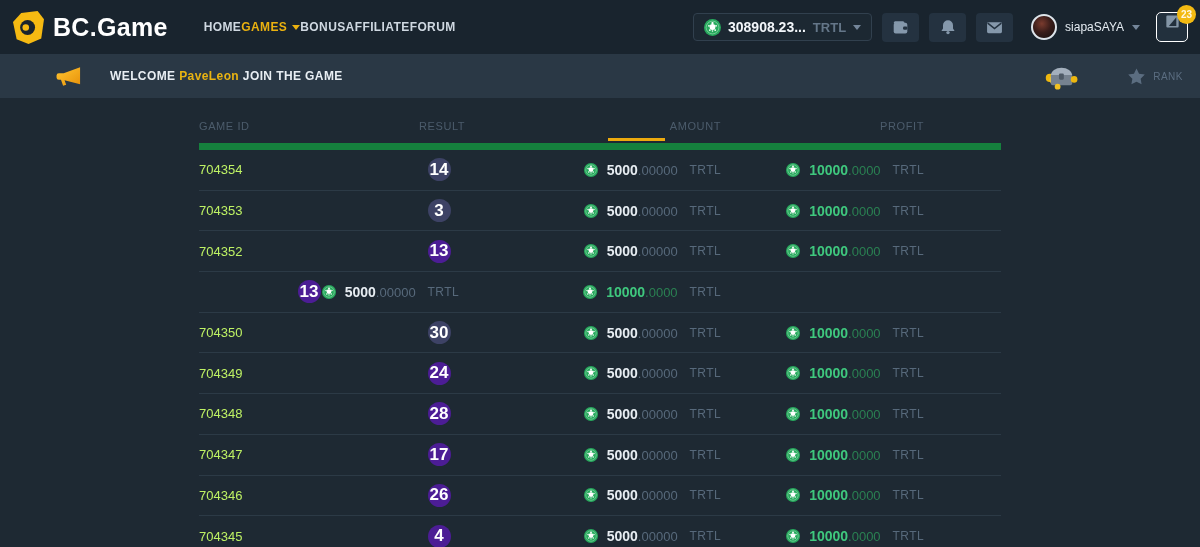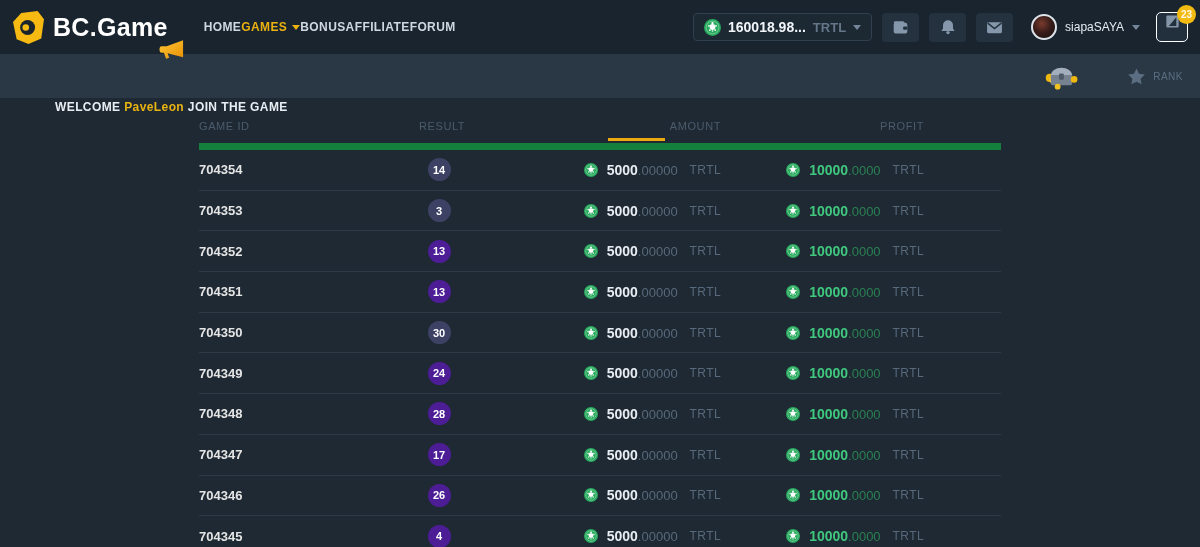--- a/index.html
+++ b/index.html
@@ -21,41 +21,41 @@
   .balance-box .caret, .user-menu .caret { color:#74869a; }
   .icon-btn { width:37px; height:29px; background:#243240; border-radius:4px; display:flex; align-items:center; justify-content:center; cursor:pointer; border:none; }
   .user-menu { display:flex; align-items:center; gap:8px; margin-left:8px; cursor:pointer; }
   .avatar { width:26px; height:26px; border-radius:50%; border:2px solid #dde4ea; background:radial-gradient(circle at 40% 35%, #7a3b2e 0%, #3a1d1a 45%, #120d0d 100%); }
   .username { color:#e4ebf1; font-size:12px; }
   .chat-btn { position:relative; width:32px; height:30px; background:#22303d; border:1px solid #ffffff; border-radius:5px; display:flex; align-items:flex-start; justify-content:center; cursor:pointer; margin-left:6px; }
   .chat-badge { position:absolute; top:-8px; right:-9px; min-width:19px; height:19px; border-radius:50%; background:#f3ba12; color:#fff7e0; font-size:10px; font-weight:bold; display:flex; align-items:center; justify-content:center; }
 
   
   .banner { height:44px; background:#2a3845; display:flex; align-items:center; padding:0 17px 0 55px; position:relative; }
-  .welcome { display:flex; align-items:center; gap:40px;flex-direction:column; }
+  .welcome { display:flex; align-items:center; gap:28px; }
   .welcome-text { font-size:12px; font-weight:bold; color:#e8eef3; letter-spacing:.4px; }
   .welcome-text .name { color:#e9b312; }
   .banner-right { margin-left:auto; display:flex; align-items:center; gap:50px; }
   .tasks { display:flex; align-items:center; gap:11px; cursor:pointer; }
   .tasks-title { font-size:13px; font-weight:bold; font-style:italic; color:#eef3f8; letter-spacing:.5px; }
   .tasks-sub { font-size:10.5px; font-style:italic; color:#8496a7; letter-spacing:.4px; margin-top:1px; }
   .rank { display:flex; align-items:center; gap:8px; cursor:pointer; color:#5b6d80; font-size:10px; letter-spacing:.5px; }
   .tab-indicator { position:absolute; left:608px; top:84px; width:57px; height:3px; background:#edaa0e; z-index:4; }
 
   
   .content { height:461px; background:#1e2933; }
   .bets-table { width:802px; margin:0 auto; }
   .thead, .trow { display:grid; grid-template-columns:220px 40px 262px 203px 1fr; align-items:center; }
   .thead { height:52px; padding-top:10px; border-bottom:7px solid #15803d; color:#4c5c6c; font-size:11px; letter-spacing:.6px; }
   .th-result { text-align:center; }
   .th-amount, .th-profit { text-align:right; }
   .trow { height:40.7px; border-bottom:1px solid #2c3a46; cursor:pointer; }
-  .cell-id { color:#e5e5e5; font-size:13px;font-weight:bold; }
+  .cell-id { color:#bef264; font-size:13px; }
   .cell-result { display:flex; justify-content:center; }
-  .badge { width:23px; height:23px; border-radius:50%; display:flex; align-items:center; justify-content:center; color:#fff; font-size:11px; font-weight:bold; }
+  .badge { width:23px; height:23px; border-radius:50%; display:flex; align-items:center; justify-content:center; color:#fff; font-size:17px; font-weight:bold; }
   .badge.navy { background:#3d4265; }
   .badge.pink { background:#4c1d95; }
   .cell-amount, .cell-profit { display:flex; align-items:center; justify-content:flex-end; gap:9px; }
   .val { font-size:14px; }
   .val .int { font-weight:bold; color:#e7edf2; }
   .val .dec { font-size:13px; color:#57697b; }
   .cell-profit .val .int { color:#3fc87e; }
   .cell-profit .val .dec { color:#2a8052; }
   .cur { color:#57697b; font-size:12px; margin-left:3px; letter-spacing:.4px; }
   .coin { flex:none; }
@@ -95,21 +95,21 @@
         <g fill="#ffffff">
           <circle cx="12" cy="11.3" r="4.1"></circle>
             <circle cx="12" cy="6" r="1.6"></circle>
           <circle cx="7" cy="9.6" r="1.3"></circle>
             <circle cx="17" cy="9.6" r="1.3"></circle>
           <circle cx="8.2" cy="15.6" r="1.3"></circle>
             <circle cx="15.8" cy="15.6" r="1.3"></circle>
             <circle cx="12" cy="17" r="1.1"></circle>
         </g>
       </svg>
-      <span class="balance-value">160018.98...</span>
+      <span class="balance-value">308908.23...</span>
       <span class="balance-cur">TRTL</span>
       <span class="caret"></span>
     </div>
 
     <button class="icon-btn">
       <svg width="17" height="17" viewBox="0 0 16 16">
         <path d="M3.2 2.2 h7 a1.6 1.6 0 0 1 1.6 1.6 v.4 h-10 a1.4 1.4 0 0 1 1.4-2z" fill="#8598ab"></path>
         <rect x="1.6" y="3.6" width="12.8" height="10" rx="1.8" fill="#8598ab"></rect>
         <rect x="10.4" y="7" width="4" height="3.2" rx="1.2" fill="#243240"></rect>
       </svg>
@@ -309,21 +309,20 @@
                 <circle cx="12" cy="17" r="1.1"></circle>
         </g>
       </svg>
       <span class="val"><span class="int">10000</span><span class="dec">.0000</span></span>
       <span class="cur">TRTL</span>
     </div>
     <div></div>
   </div>
 
   <div class="trow">
-    <div class="cell-id">704351</div>
     <div class="cell-result">
       <span class="badge pink">13</span>
     </div>
     <div class="cell-amount">
       <svg class="coin" width="14" height="14" viewBox="0 0 24 24">
         <circle cx="12" cy="12" r="12" fill="#27aa5d"></circle>
         <circle cx="12" cy="12" r="9" fill="none" stroke="rgba(255,255,255,.35)" stroke-width="1.4"></circle>
         <g fill="#ffffff">
           <circle cx="12" cy="11.3" r="4.1"></circle>
                 <circle cx="12" cy="6" r="1.6"></circle>

